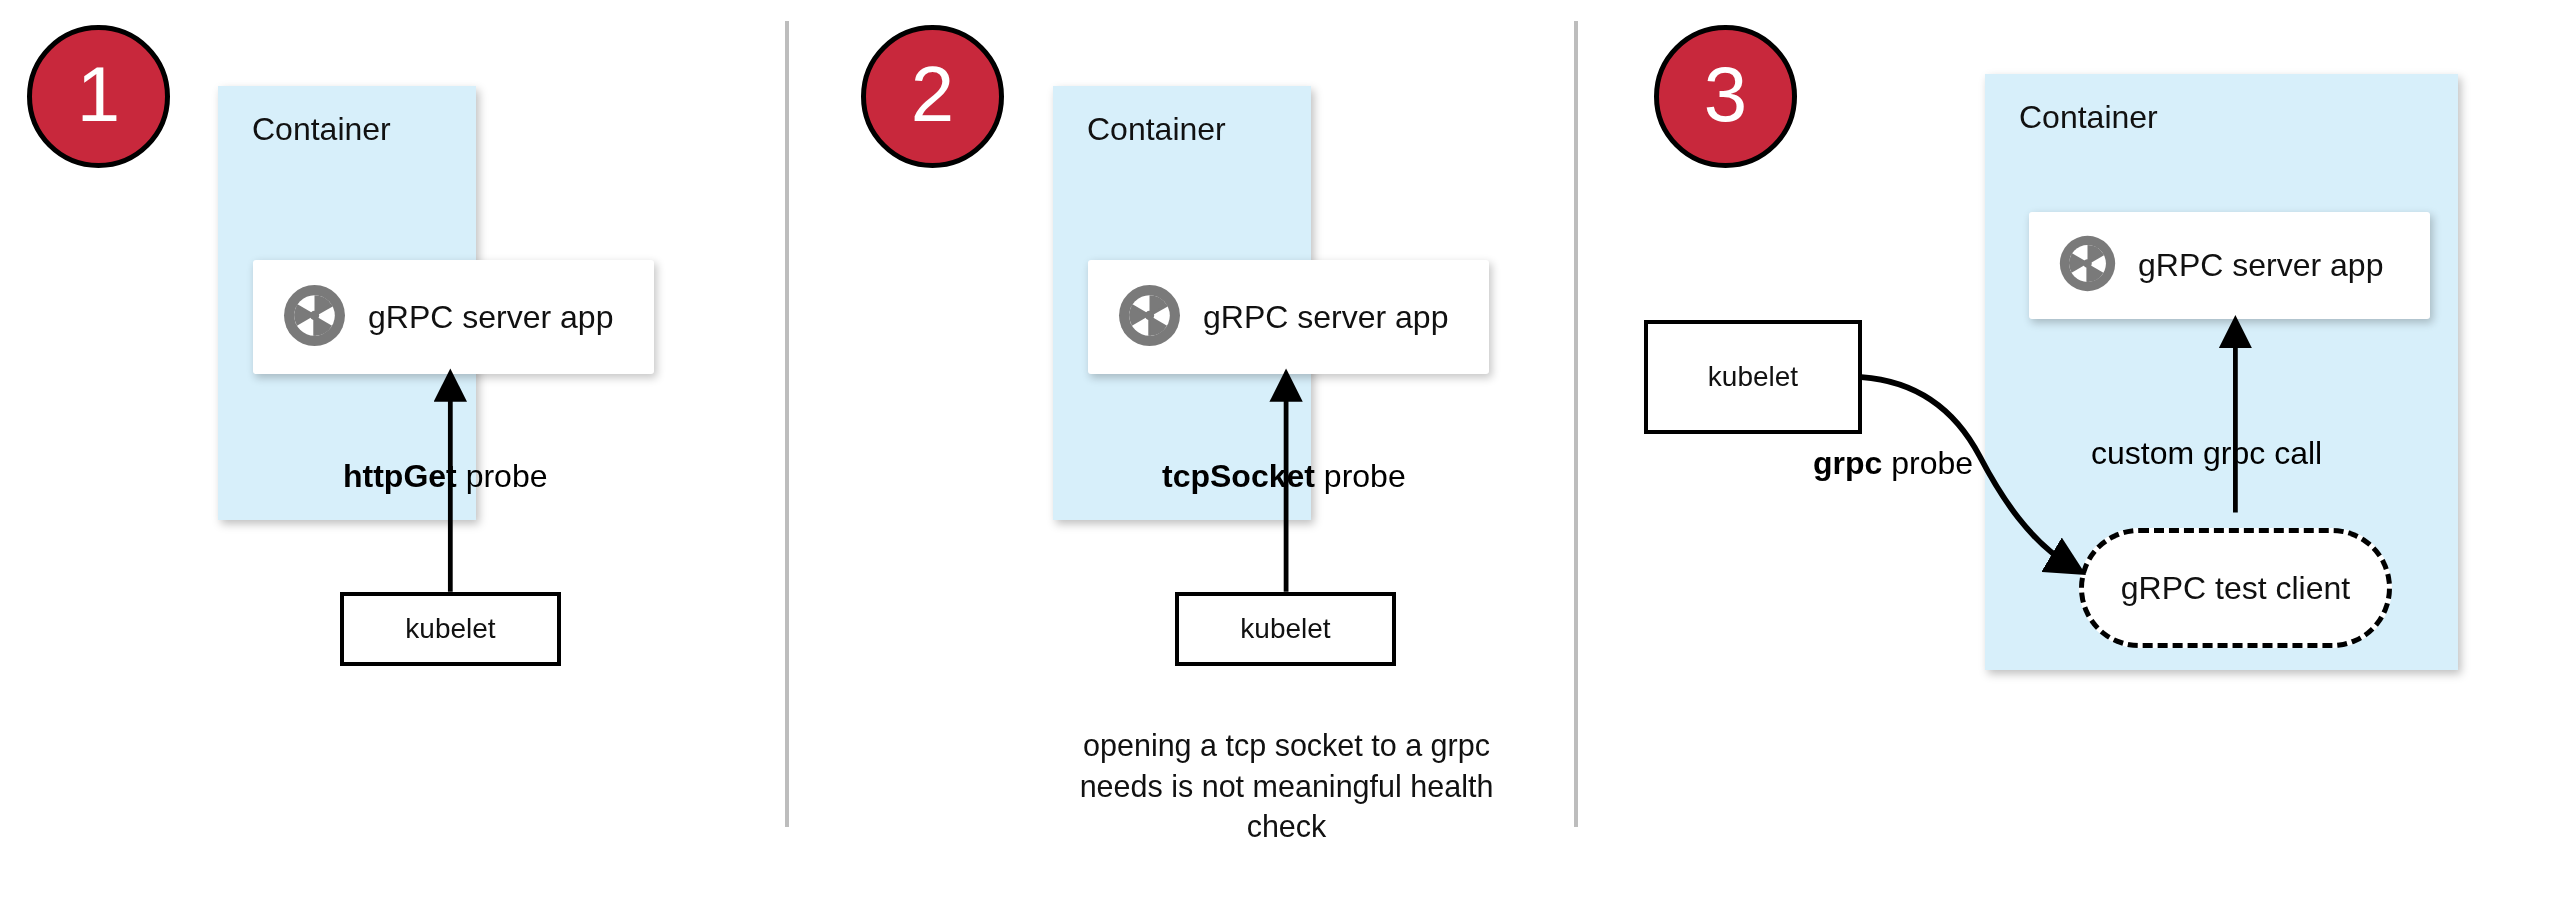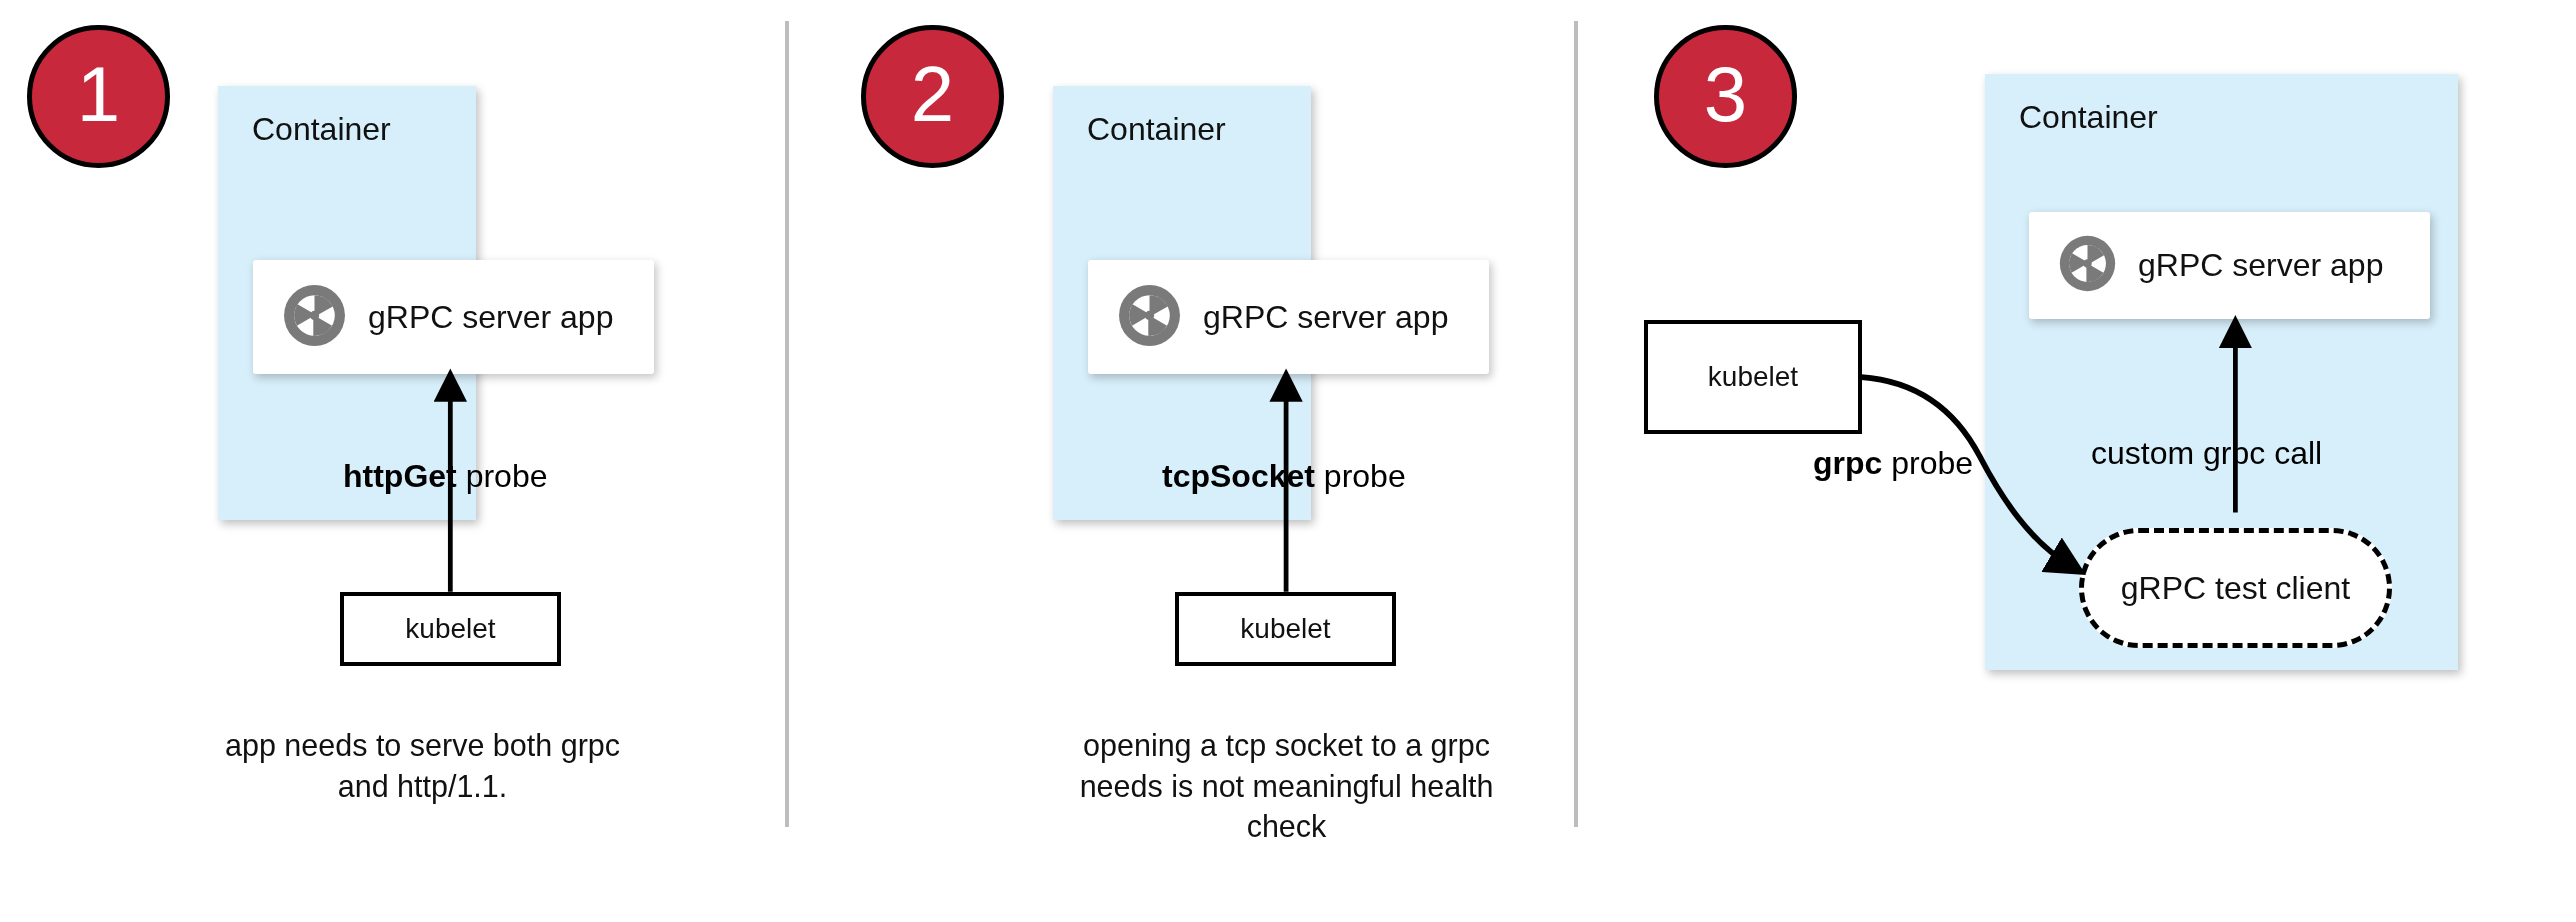--- a/index.html
+++ b/index.html
@@ -134,21 +134,20 @@
     </div>
 
     <div class="edge-label" style="left:343px;top:458px;">
       <b>httpGet</b><span> probe</span>
     </div>
 
     <div class="kubelet-box" style="left:340px;top:592px;width:221px;height:74px;">
       <span>kubelet</span>
     </div>
 
-    <div class="caption" style="left:203px;top:725px;width:439px;">app needs to serve both grpc and http/1.1.</div>
   </div>
 
   <div class="panel" style="left:785px;width:789px;">
 
     <div class="badge" style="left:76px;top:25px;">
       <span>2</span>
     </div>
 
     <div class="container-box" style="left:268px;top:86px;width:258px;height:434px;">
       <div class="container-label">Container</div>

